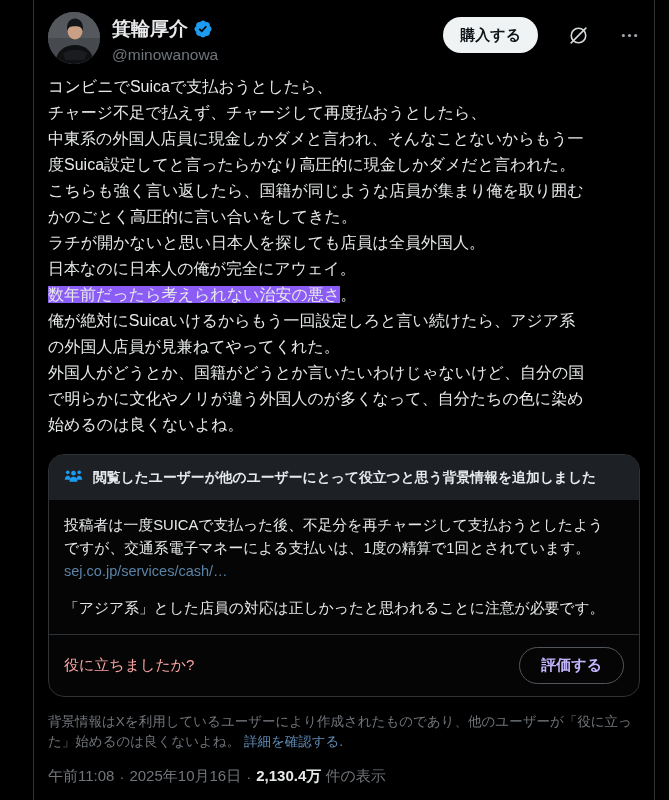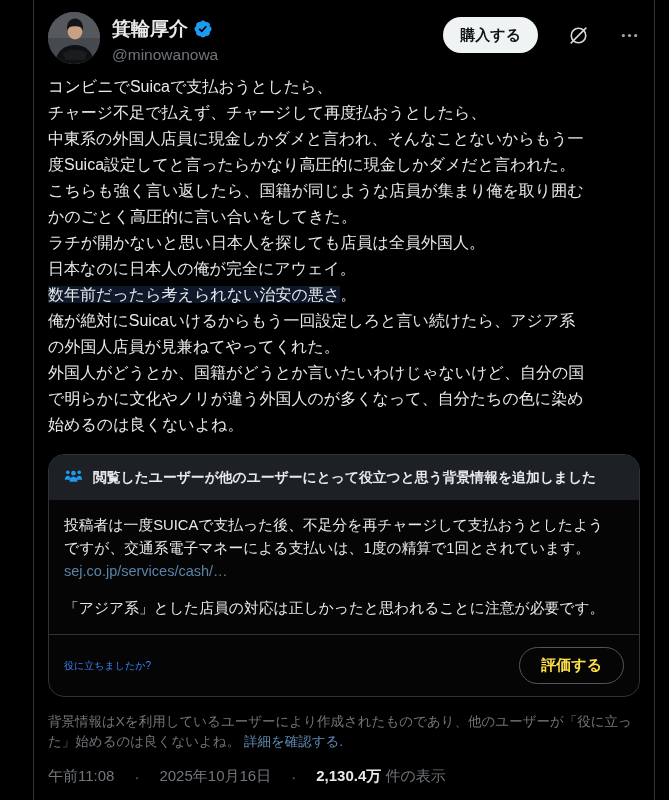--- a/index.html
+++ b/index.html
@@ -38,21 +38,21 @@
   .icon-btn { display:flex; align-items:center; cursor:pointer; background:none; border:none; padding:0; }
   
   .tweet-text {
     margin-top:10px;
     font-size:16px;
     line-height:26px;
     color:#e7e9ea;
     white-space:pre-wrap;
     word-break:break-word;
   }
-  .hl { background:#0f172a; }
+  .hl { background:#8b5cf6; }
   
   .note-box {
     margin-top:16px;
     border:1px solid #2f3336;
     border-radius:16px;
     overflow:hidden;
     background:#050505;
   }
   .note-header {
     display:flex; align-items:center; gap:10px;
@@ -69,44 +69,44 @@
     font-size:14.5px;
     cursor:pointer;
     line-height:23px;
   }
   .note-p2 { margin-top:14px; white-space:pre-wrap; }
   .note-footer {
     border-top:1px solid #2f3336;
     display:flex; align-items:center; justify-content:space-between;
     padding:12px 15px;
   }
-  .note-question { font-size:10px; color:#3b82f6; }
+  .note-question { font-size:15px; color:#fca5a5; }
   .rate-btn {
-    background:transparent; color:#fde047;
+    background:transparent; color:#c4b5fd;
     border:1px solid #51565c; border-radius:999px;
     height:37px; padding:0 21px;
     font-weight:700; font-size:15px; font-family:inherit; cursor:pointer;
     white-space:nowrap;
   }
   
   .disclaimer {
     margin-top:15px;
     color:#71767b;
     font-size:13.5px;
     line-height:20px;
     white-space:pre-wrap;
   }
   .disclaimer-link { color:#5f8bb4; text-decoration:none; cursor:pointer; }
   .meta-row {
     margin-top:15px;
     color:#71767b;
     font-size:15px;
     display:flex;
     align-items:center;
-    gap:20px;
+    gap:5px;
     white-space:nowrap;
   }
   .views-count { color:#e7e9ea; font-weight:700; }
   .views-suffix { color:#71767b; }
 </style>
 </head>
 <body>
 
 <div class="column">
   <article>

